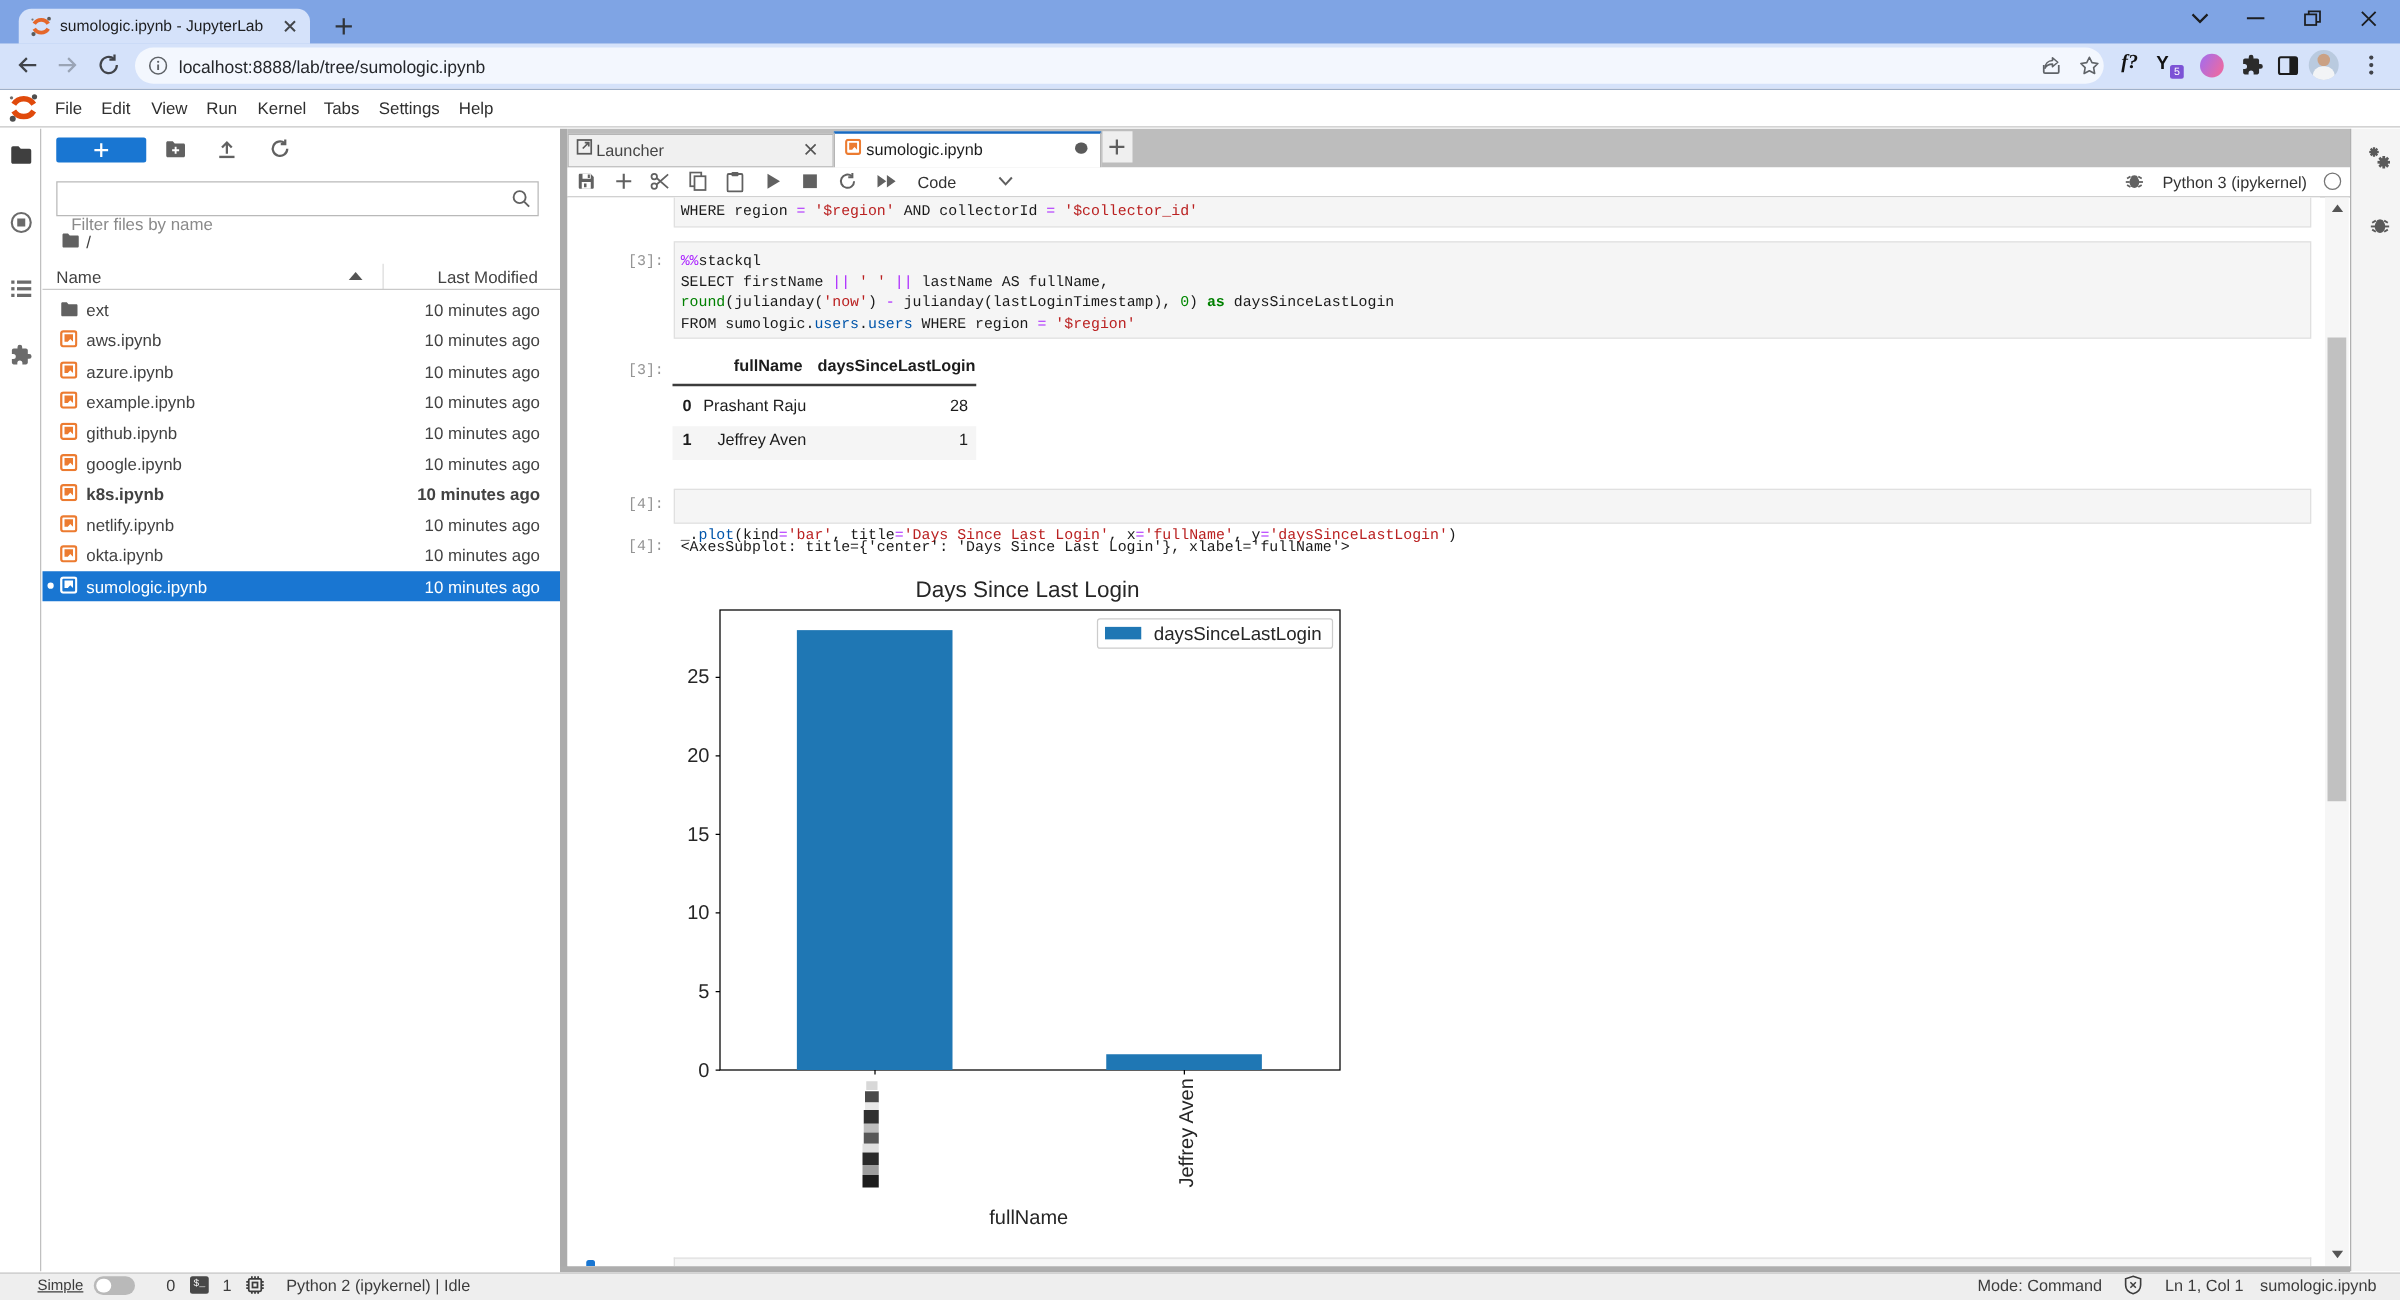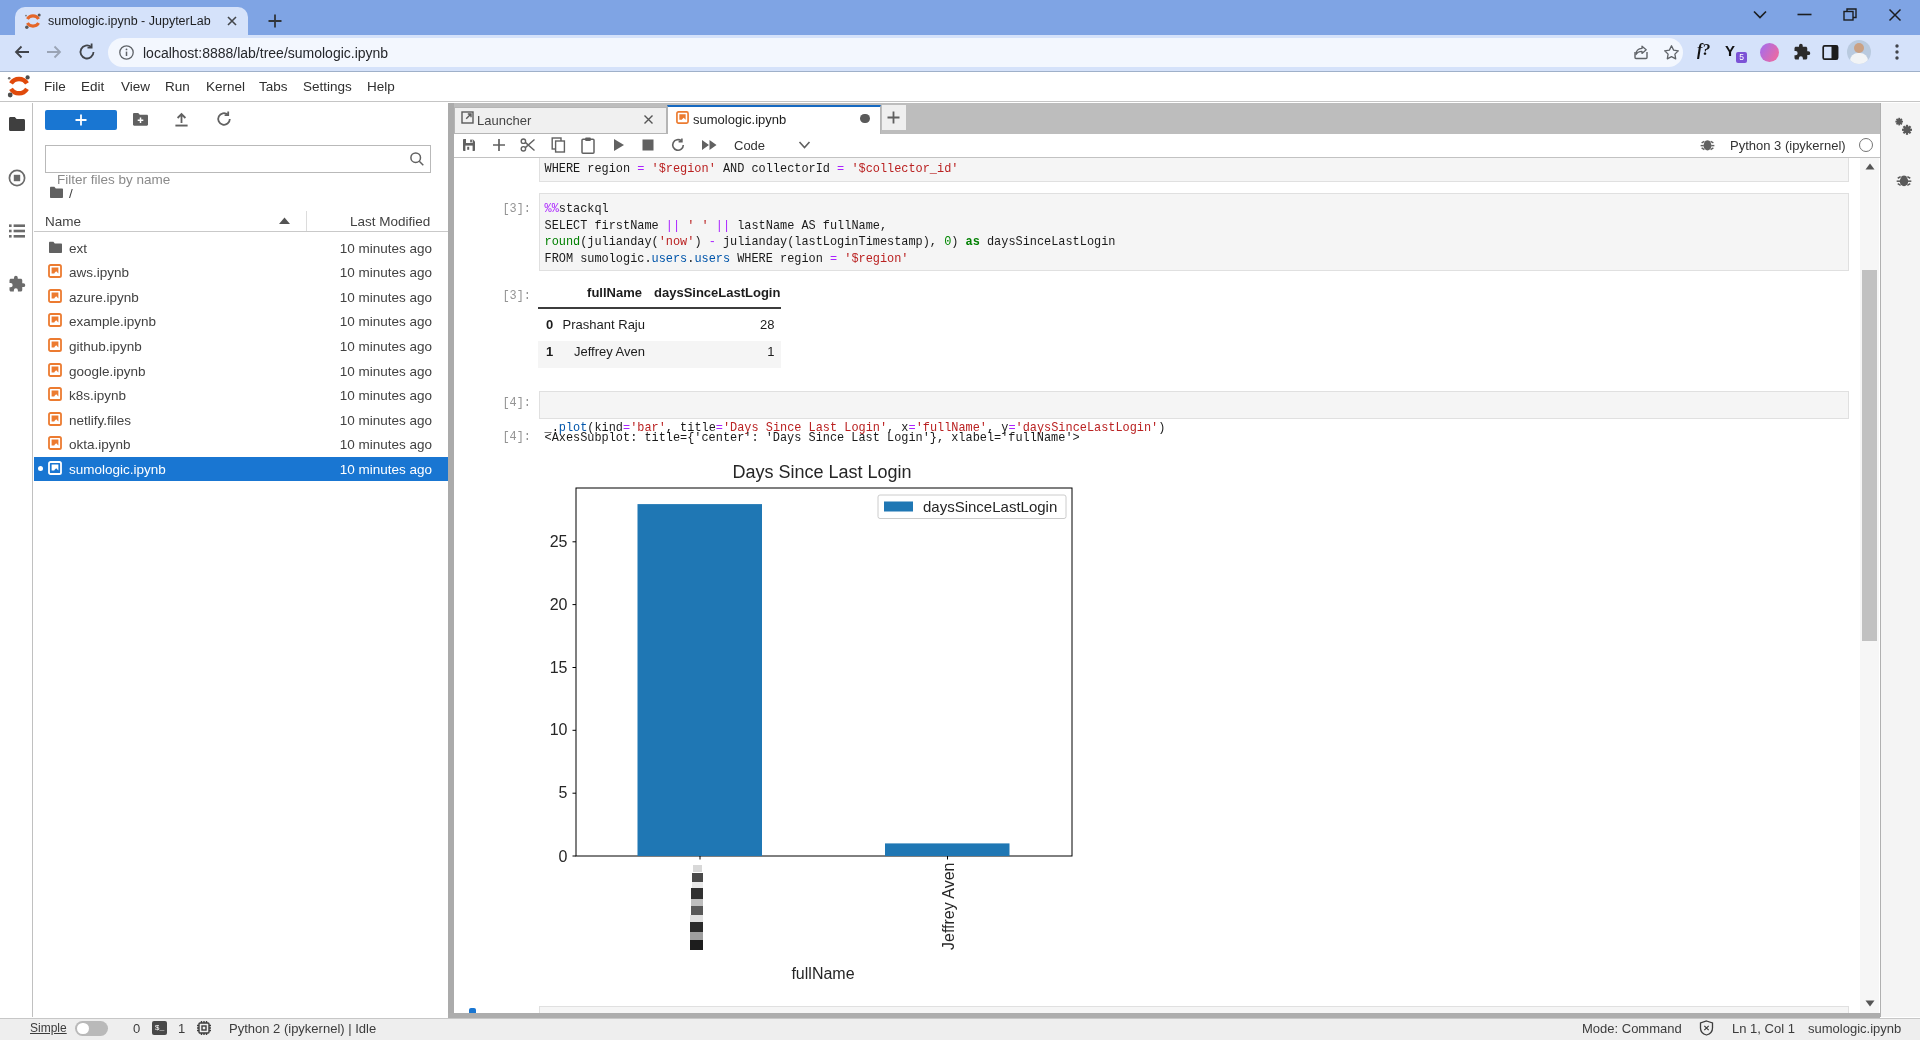--- a/index.html
+++ b/index.html
@@ -214,34 +214,34 @@
           <div style="position:absolute;right:16px;top:5px;">10 minutes ago</div>
         </div>
       <div style="position:absolute;left:34px;top:358.5px;width:414px;height:24.6px;">
           <svg style="position:absolute;left:14px;top:4px" width="14" height="14" viewBox="0 0 14 14">
           <rect x="1" y="1" width="12" height="12" rx="1.6" fill="none" stroke="#ec7b30" stroke-width="1.8"></rect>
           <path d="M3.6 3.4 H10.4 V9.4 L8.2 7.2 L6.4 9.1 L6.4 9.4 H3.6 Z" fill="#ec7b30"></path>
         </svg>
           <div style="position:absolute;left:35px;top:5px;">google.ipynb</div>
           <div style="position:absolute;right:16px;top:5px;">10 minutes ago</div>
         </div>
-      <div style="position:absolute;left:34px;top:383.1px;width:414px;height:24.6px;">
+      <div style="position:absolute;left:34px;top:383.1px;width:414px;height:24.6px;font-weight:bold;">
           <svg style="position:absolute;left:14px;top:4px" width="14" height="14" viewBox="0 0 14 14">
           <rect x="1" y="1" width="12" height="12" rx="1.6" fill="none" stroke="#ec7b30" stroke-width="1.8"></rect>
           <path d="M3.6 3.4 H10.4 V9.4 L8.2 7.2 L6.4 9.1 L6.4 9.4 H3.6 Z" fill="#ec7b30"></path>
         </svg>
           <div style="position:absolute;left:35px;top:5px;">k8s.ipynb</div>
           <div style="position:absolute;right:16px;top:5px;">10 minutes ago</div>
         </div>
       <div style="position:absolute;left:34px;top:407.7px;width:414px;height:24.6px;">
           <svg style="position:absolute;left:14px;top:4px" width="14" height="14" viewBox="0 0 14 14">
           <rect x="1" y="1" width="12" height="12" rx="1.6" fill="none" stroke="#ec7b30" stroke-width="1.8"></rect>
           <path d="M3.6 3.4 H10.4 V9.4 L8.2 7.2 L6.4 9.1 L6.4 9.4 H3.6 Z" fill="#ec7b30"></path>
         </svg>
-          <div style="position:absolute;left:35px;top:5px;">netlify.files</div>
+          <div style="position:absolute;left:35px;top:5px;">netlify.ipynb</div>
           <div style="position:absolute;right:16px;top:5px;">10 minutes ago</div>
         </div>
       <div style="position:absolute;left:34px;top:432.3px;width:414px;height:24.6px;">
           <svg style="position:absolute;left:14px;top:4px" width="14" height="14" viewBox="0 0 14 14">
           <rect x="1" y="1" width="12" height="12" rx="1.6" fill="none" stroke="#ec7b30" stroke-width="1.8"></rect>
           <path d="M3.6 3.4 H10.4 V9.4 L8.2 7.2 L6.4 9.1 L6.4 9.4 H3.6 Z" fill="#ec7b30"></path>
         </svg>
           <div style="position:absolute;left:35px;top:5px;">okta.ipynb</div>
           <div style="position:absolute;right:16px;top:5px;">10 minutes ago</div>
         </div>

